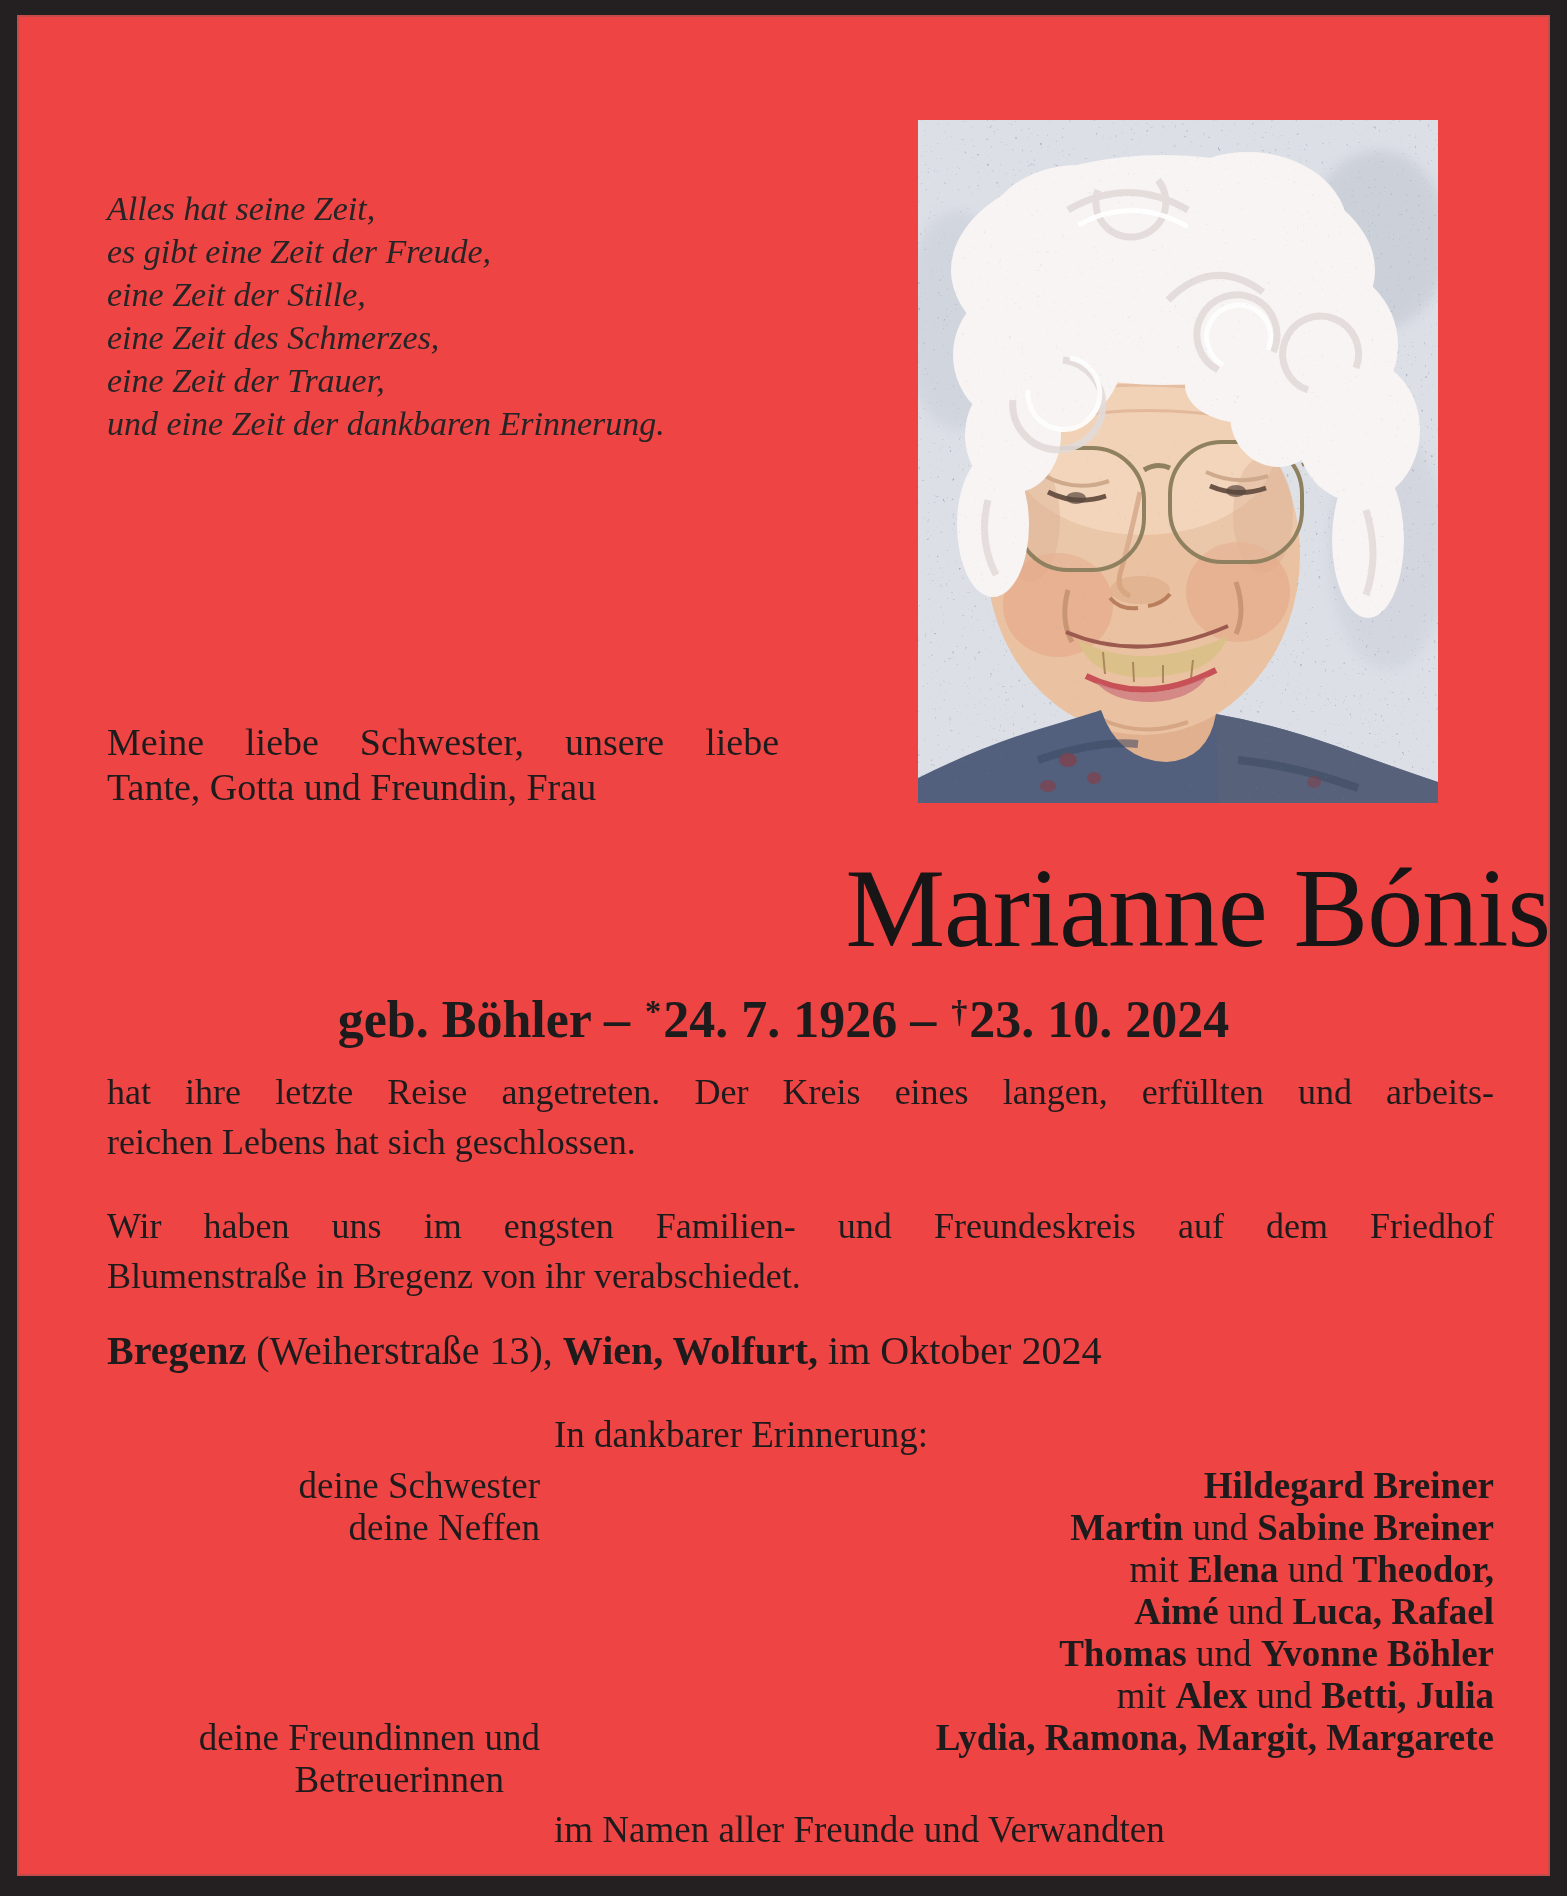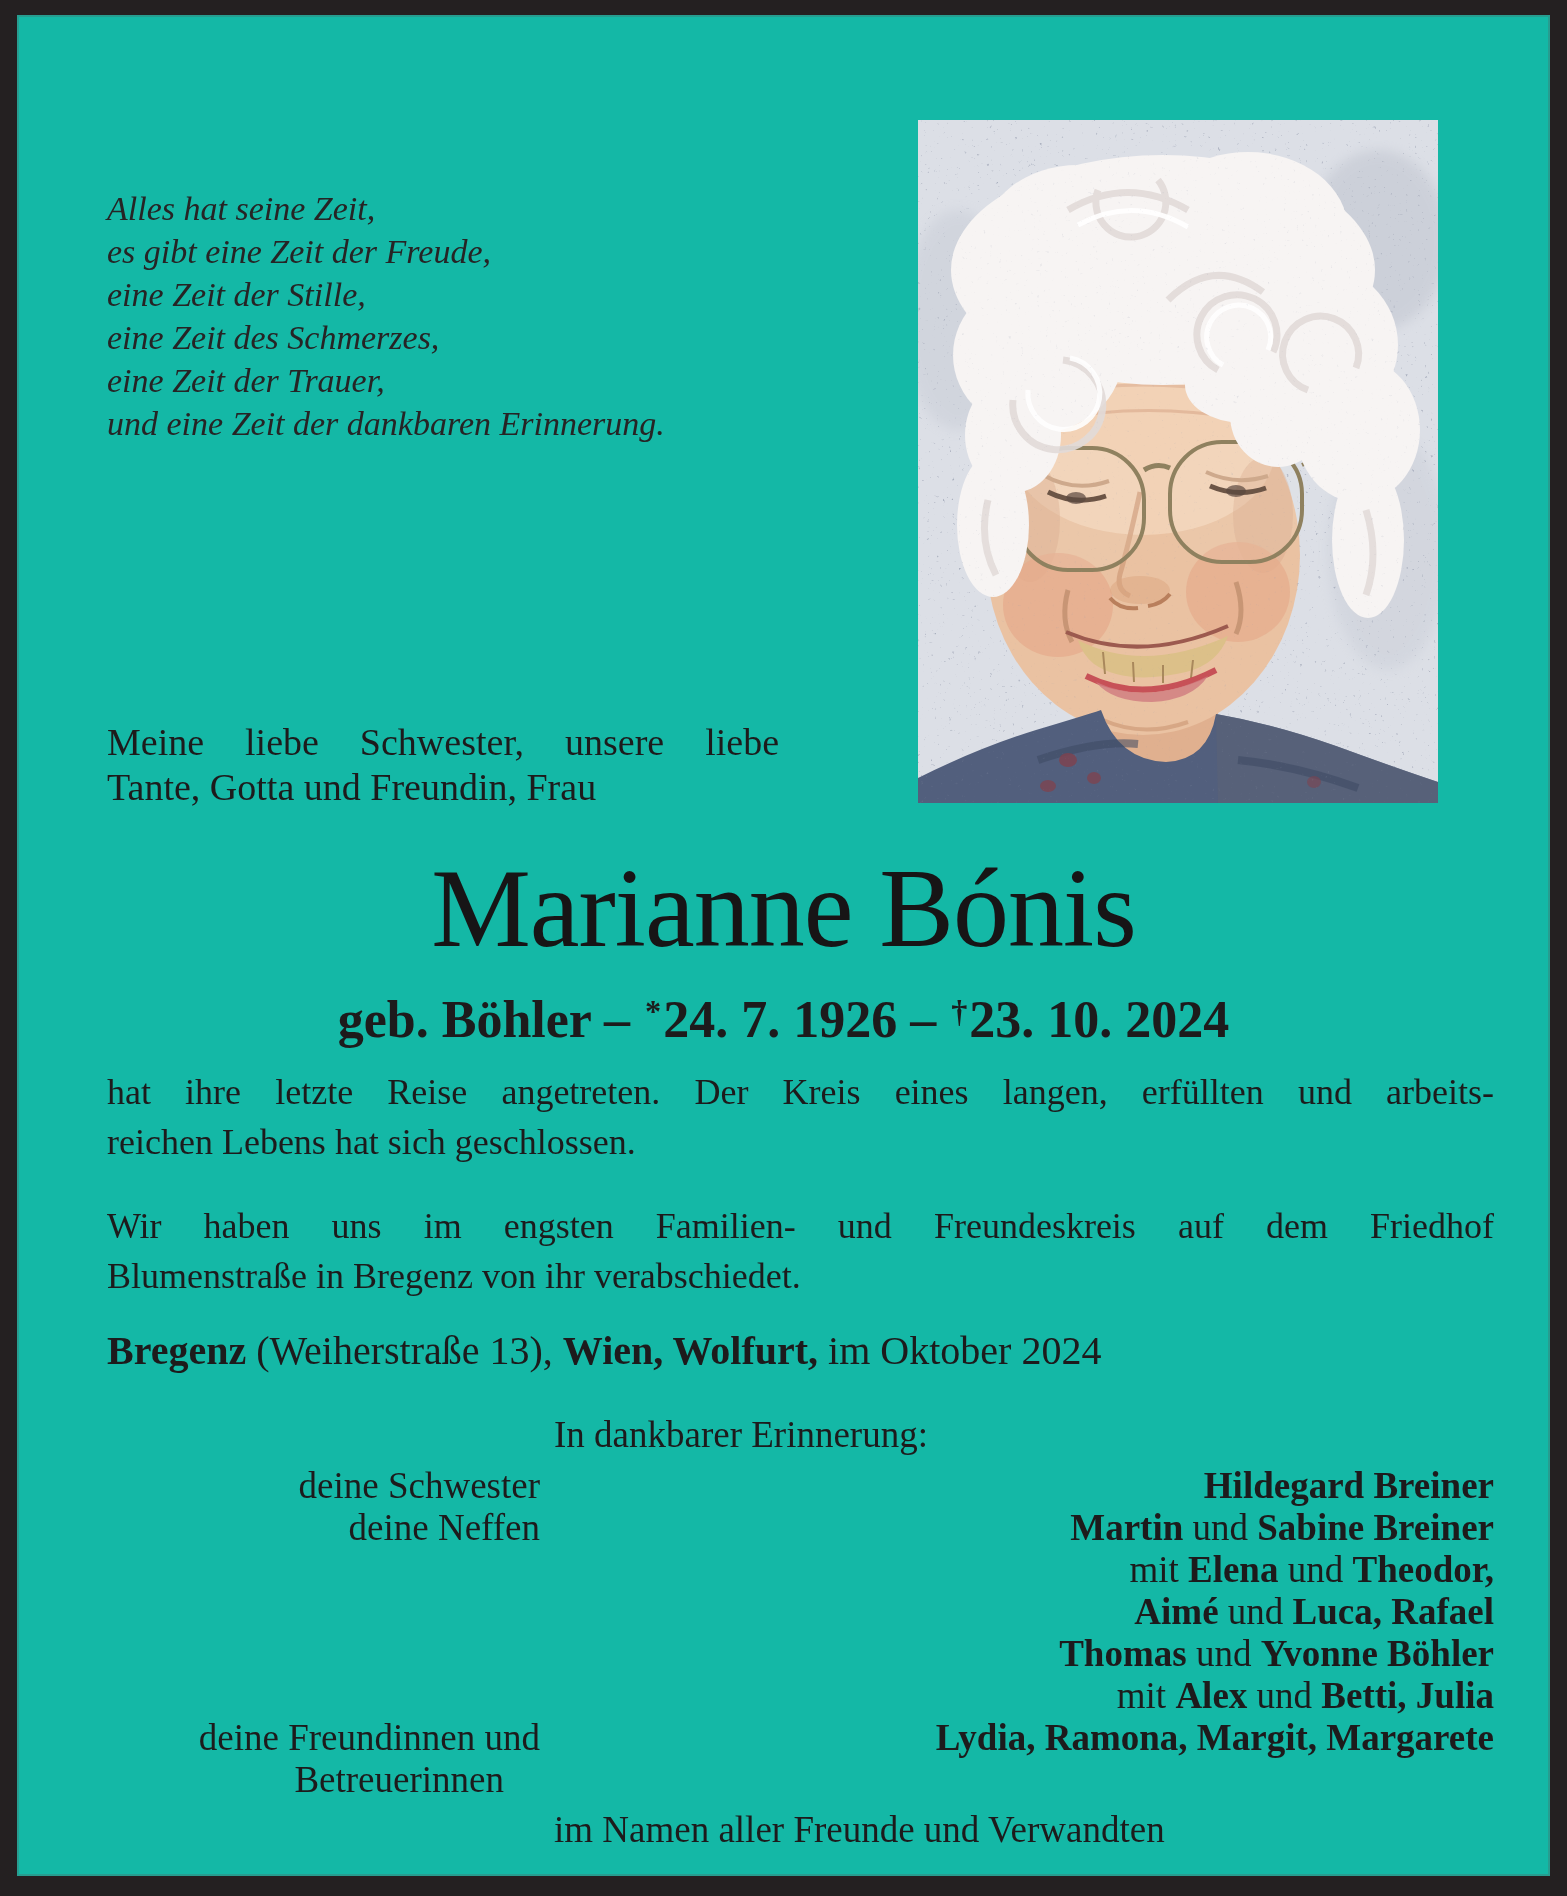--- a/index.html
+++ b/index.html
@@ -1,20 +1,20 @@
 <!DOCTYPE html>
 <html><head>
 <meta charset="utf-8">
 <style>
   html,body { margin:0; padding:0; background:#ffffff; }
   * { box-sizing:border-box; }
   .page {
     position:relative;
     width:1567px; height:1896px;
-    background:#14b8a6;
+    background:#ef4444;
     border-style:solid;
     border-color:#242021;
     border-width:15px 17px 20px 17px;
     font-family:"Liberation Serif","DejaVu Serif",serif;
     color:#1d1b1c;
     overflow:hidden;
   }
   .page::after{
     content:""; position:absolute; inset:0;
     border:2px solid rgba(90,90,90,.28);
@@ -31,21 +31,21 @@
   }
   .photo svg{ display:block; width:100%; height:100%; }
   
   .intro{
     position:absolute; left:90px; top:705px; width:672px;
     font-size:38px; line-height:45px;
   }
   
   .name{
     position:absolute; left:0; right:0; top:836px;
-    text-align:center; font-size:112px; line-height:114px;
+    text-align:right; font-size:112px; line-height:114px;
     letter-spacing:-1px; color:#171516;
   }
   
   .birthline{
     position:absolute; left:0; right:0; top:974px;
     text-align:center; font-weight:bold; font-size:52px; line-height:44px;
   }
   .birthline .sup{ font-size:0.62em; vertical-align:0.45em; margin:0 2px; }
   
   .para{ position:absolute; left:90px; width:1387px; font-size:36px; line-height:50px; }

